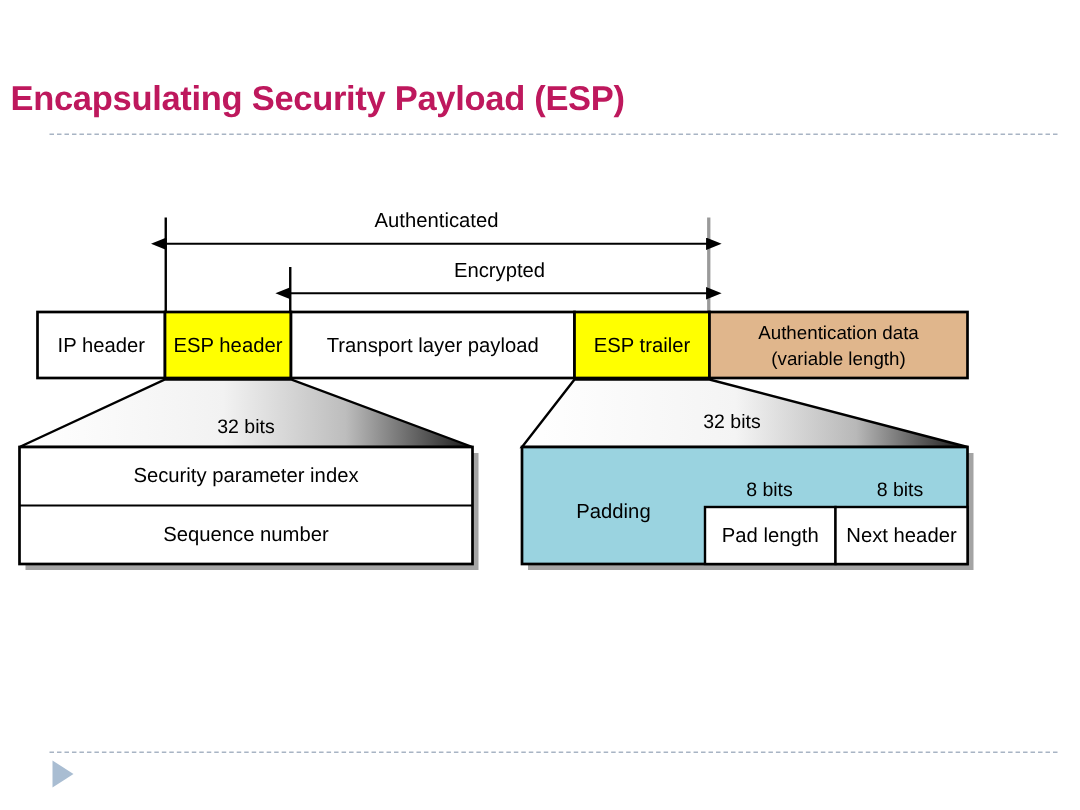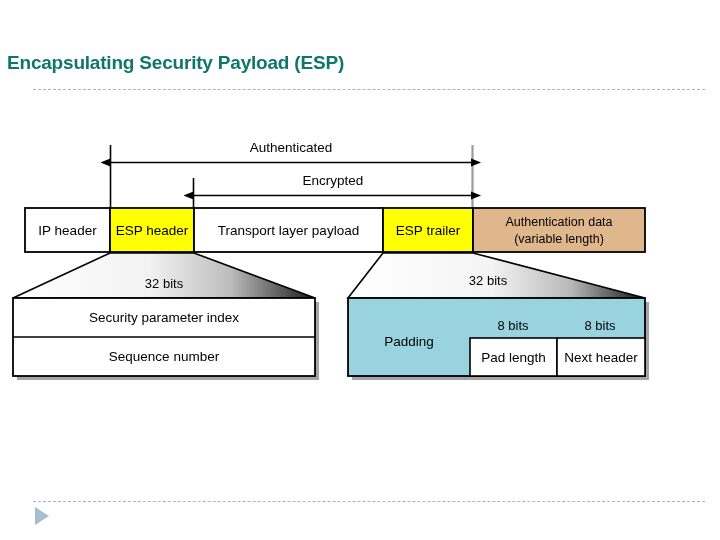--- a/index.html
+++ b/index.html
@@ -13,23 +13,23 @@
     position: relative;
     overflow: hidden;
     font-family: "Liberation Sans", sans-serif;
   }
 
   
   #slide-title {
     position: absolute;
     left: 7px;
     top: 52px;
-    font-size: 19px;
+    font-size: 23px;
     font-weight: bold;
-    color: #0f766e;
+    color: #be185d;
     letter-spacing: -0.2px;
     white-space: nowrap;
   }
   #title-rule {
     position: absolute;
     left: 33px;
     top: 89px;
     width: 672px;
     height: 0;
     border-top: 1px dashed #a8b4c4;

